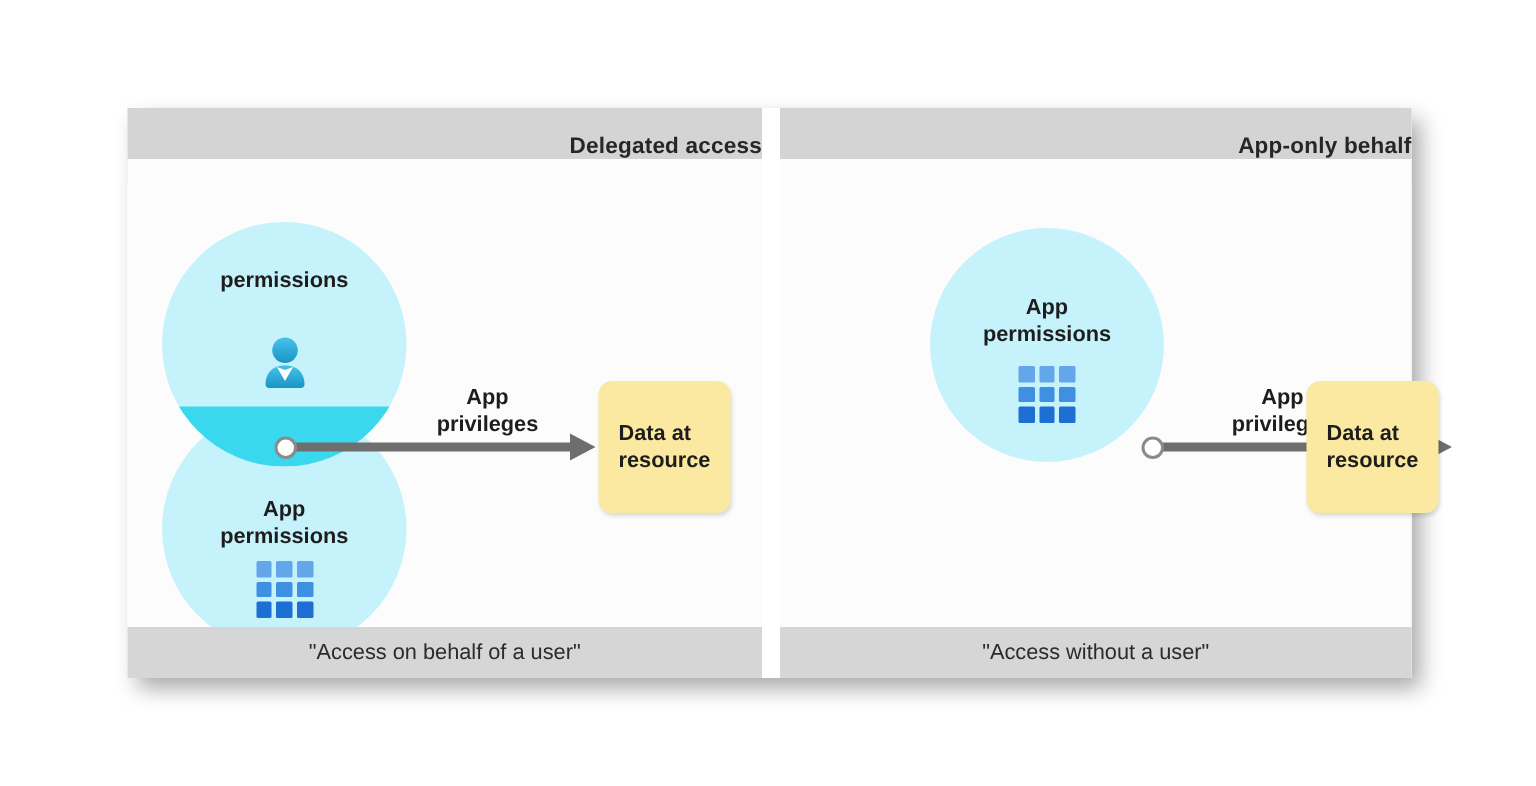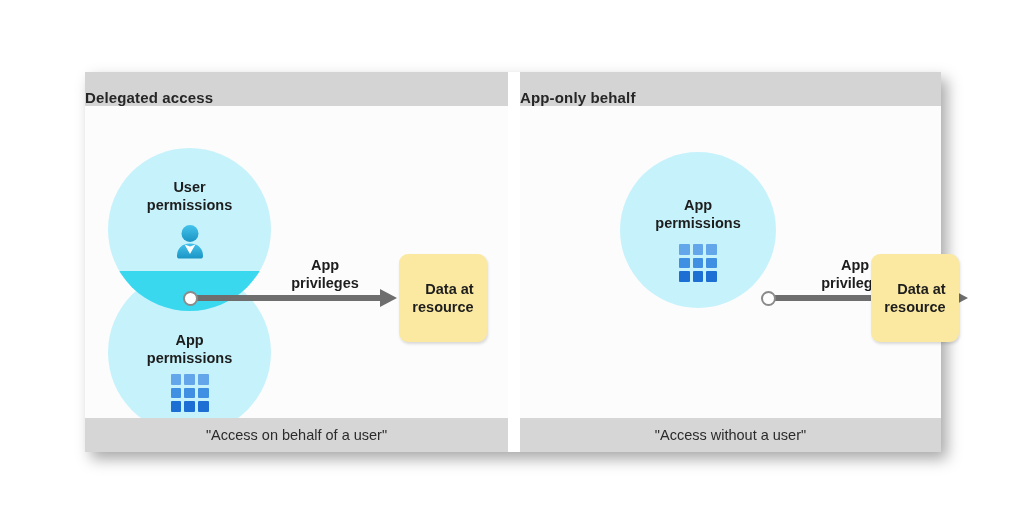--- a/index.html
+++ b/index.html
@@ -56,21 +56,21 @@
 
   .panel-header {
     position: absolute;
     left: 0;
     top: 0;
     width: 100%;
     height: 50px;
     background: #d4d4d4;
     display: flex;
     align-items: center;
-    justify-content: flex-start;
+    justify-content: flex-end;
     box-sizing: border-box;
   }
   .panel-header span {
     font-size: 15px;
     font-weight: bold;
     color: #262626;
     letter-spacing: 0.15px;
   }
 
   .panel-footer {
@@ -236,21 +236,21 @@
   
   .resource-box {
     position: absolute;
     width: 88px;
     height: 88px;
     background: #fbe9a1;
     border-radius: 9px;
     display: flex;
     align-items: center;
     justify-content: center;
-    text-align: right;
+    text-align: left;
     box-shadow: 1px 2px 3px rgba(0,0,0,0.14);
   }
   .resource-box span {
     font-size: 14.5px;
     font-weight: bold;
     color: #1d1d1d;
     line-height: 18px;
   }
 </style>
 </head>
@@ -263,21 +263,20 @@
     <div class="panel panel-left">
 
       <div class="panel-header">
         <span>Delegated access</span>
       </div>
 
       <div class="panel-body">
 
         <div class="circle c-user">
           <div class="circle-label">
-            <div>User</div>
             <div>permissions</div>
           </div>
           <svg class="icon-person" viewBox="0 0 42 42">
             <defs>
               <linearGradient id="pg" x1="0" y1="0" x2="0" y2="1">
                 <stop offset="0%" stop-color="#45c3ec"></stop>
                 <stop offset="100%" stop-color="#1b94c4"></stop>
               </linearGradient>
             </defs>
             <circle cx="21" cy="11.5" r="8.5" fill="url(#pg)"></circle>

